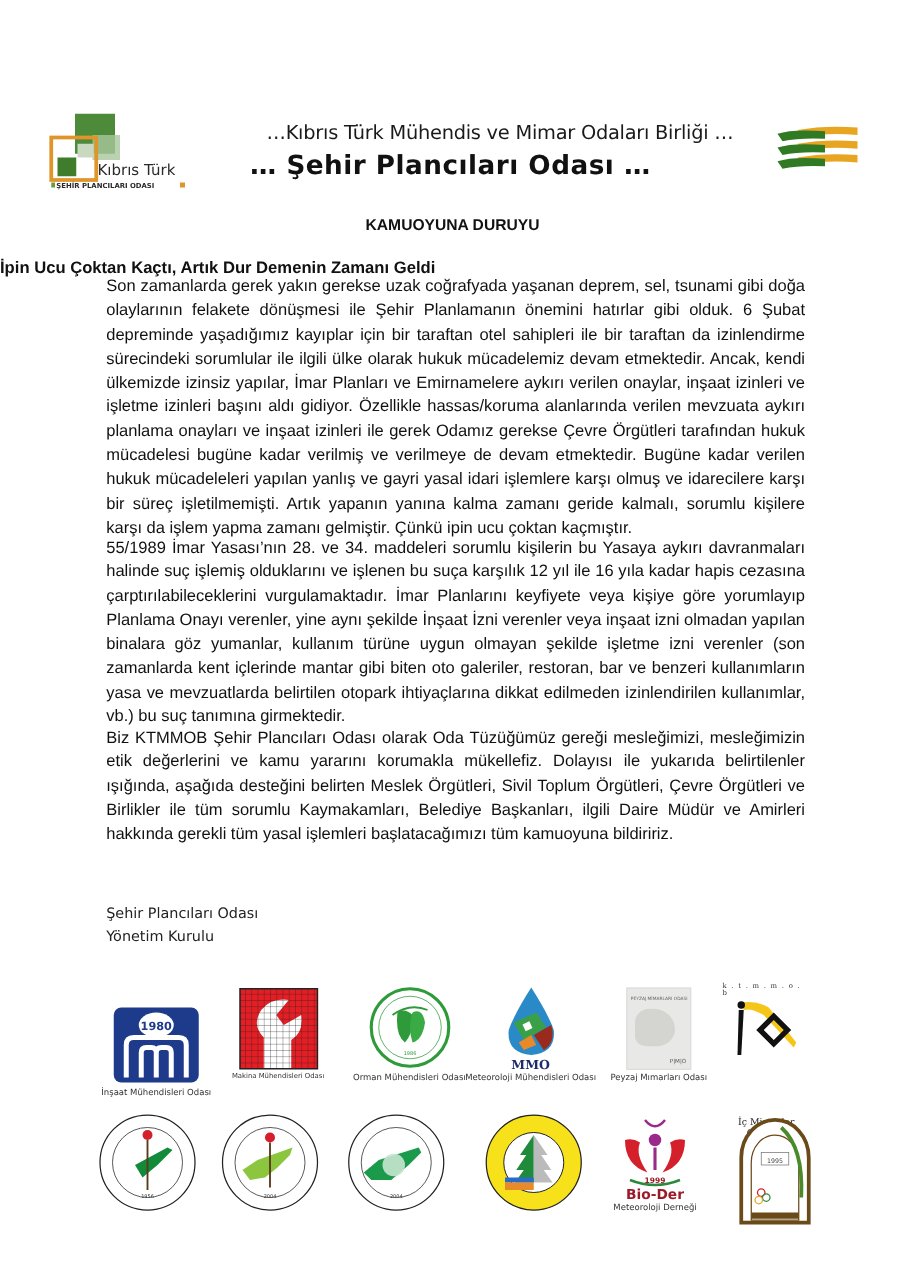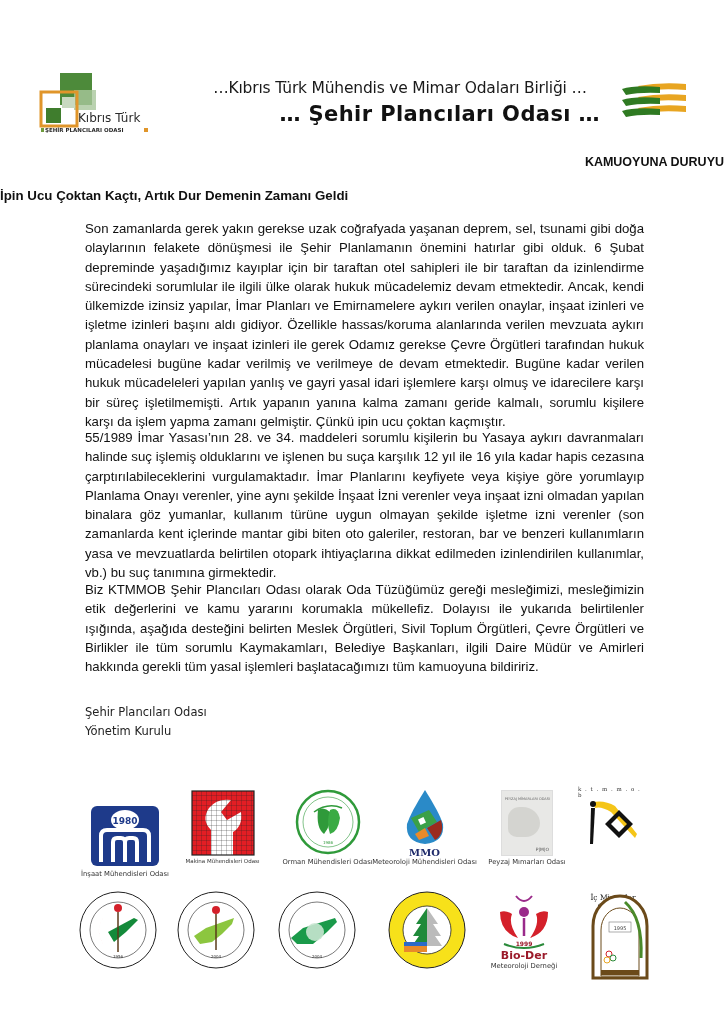--- a/index.html
+++ b/index.html
@@ -1,27 +1,27 @@
 <!DOCTYPE html>
 <html><head>
 <meta charset="utf-8">
 <style>
   html, body { margin: 0; padding: 0; background: #ffffff; }
   body { width: 724px; height: 1024px; position: relative; overflow: hidden; color: #111; }
-  .abs { position: absolute; }
+  .abs { position: absolute; margin-top: 18px; }
 
   
   .hdr-logo-left { left: 38px; top: 70px; width: 120px; height: 70px; }
   .hdr-logo-right { left: 620px; top: 80px; width: 70px; height: 42px; }
   .hdr-line1 { left: 200px; top: 79px; width: 400px; text-align: center;
     font-family: "DejaVu Sans", sans-serif; font-size: 15.5px; letter-spacing: -0.2px; color: #1a1a1a; }
-  .hdr-line2 { left: 200px; top: 102px; width: 400px; text-align: right;
+  .hdr-line2 { left: 200px; top: 102px; width: 400px; text-align: left;
     font-family: "DejaVu Sans", sans-serif; font-size: 21px; font-weight: bold; letter-spacing: 0.4px; color: #111; }
 
-  .title { left: 0; width: 724px; top: 155px; text-align: right;
+  .title { left: 0; width: 724px; top: 155px; text-align: center;
     font-family: "Liberation Sans", sans-serif; font-weight: bold; font-size: 12.5px; }
   .subtitle { left: 0; width: 724px; top: 188px; text-align: left;
     font-family: "Liberation Sans", sans-serif; font-weight: bold; font-size: 13.3px; }
 
   .para { left: 85px; width: 559px; text-align: justify;
     font-family: "Liberation Sans", sans-serif; font-size: 13.2px; line-height: 19.3px; margin: 0; color: #111; }
   .p1 { top: 219px; }
   .p2 { top: 428px; }
   .p3 { top: 580px; }
 

